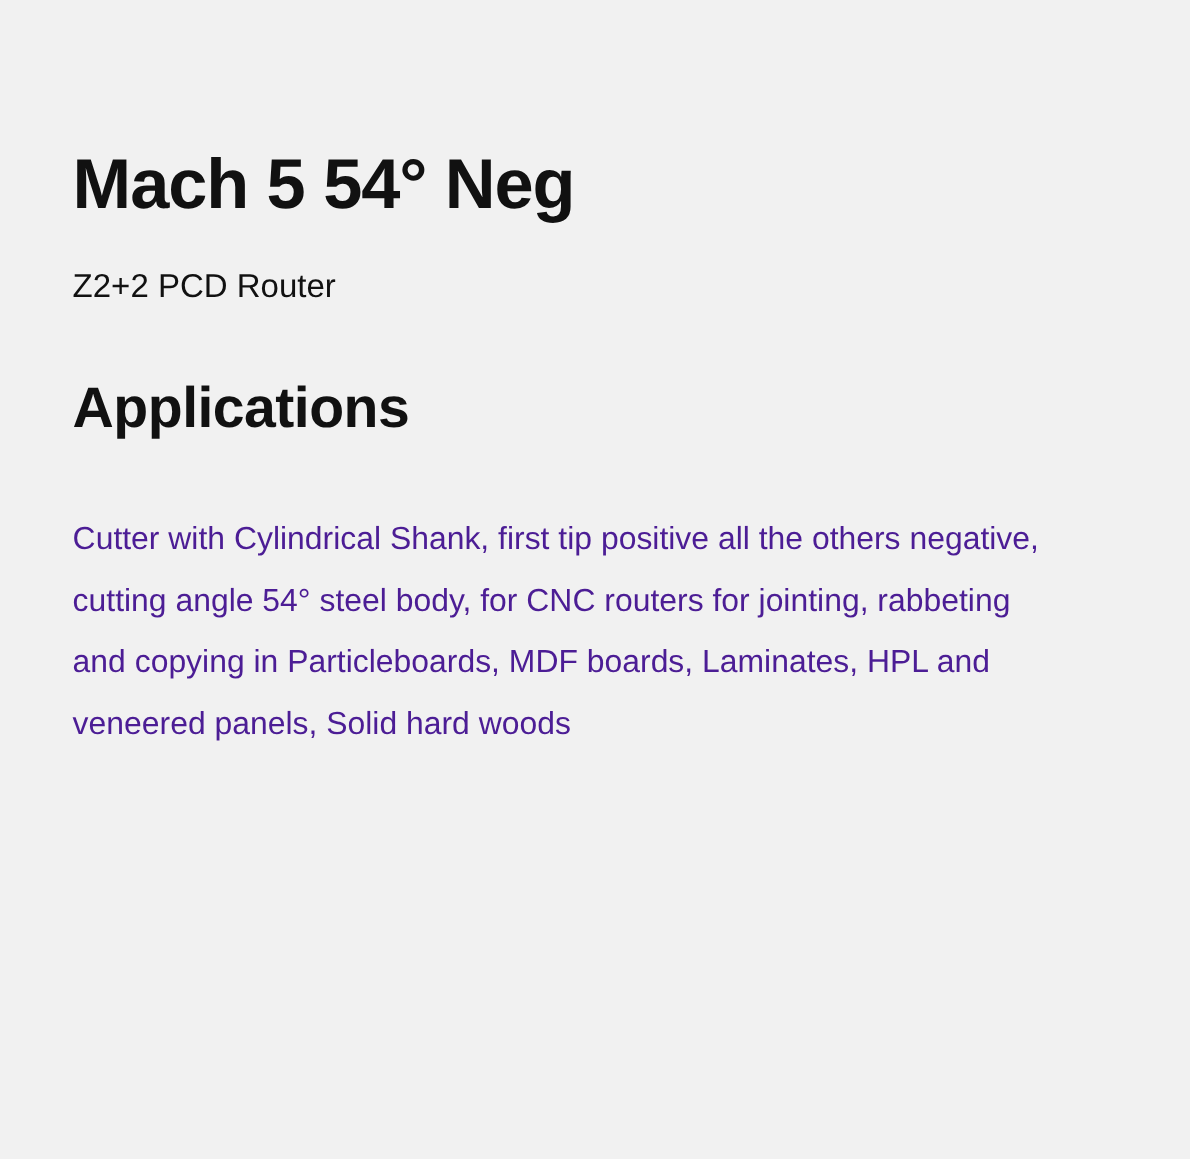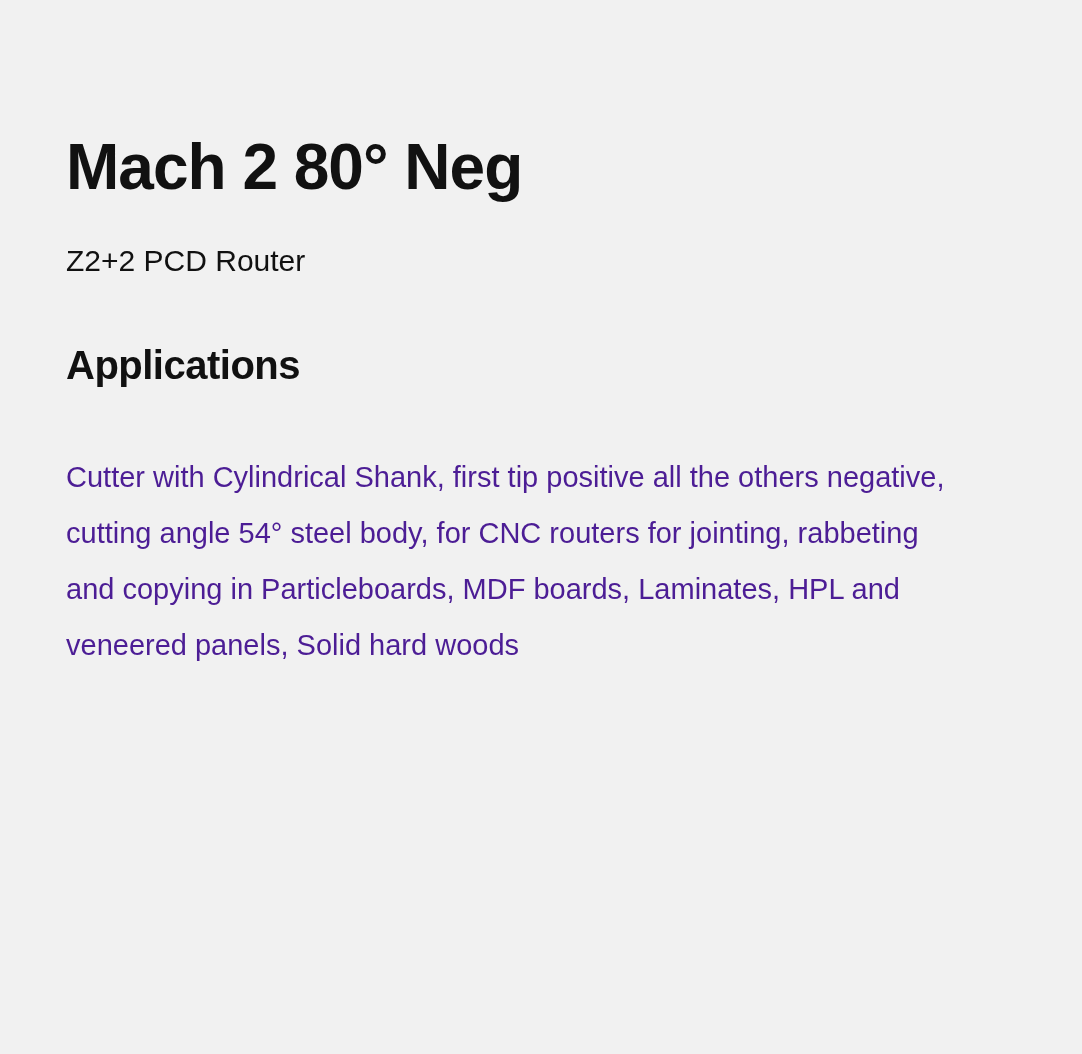--- a/index.html
+++ b/index.html
@@ -27,39 +27,39 @@
   }
   .page-subtitle {
     margin: 42px 0 0 0;
     font-size: 30px;
     line-height: 1.2;
     font-weight: 400;
     color: #111111;
   }
   .section-heading {
     margin: 64px 0 0 0;
-    font-size: 40px;
+    font-size: 52px;
     line-height: 1.1;
     font-weight: 700;
     letter-spacing: -0.5px;
     color: #111111;
   }
   .description {
     margin: 62px 0 0 0;
     font-size: 29px;
     line-height: 56px;
     font-weight: 400;
     max-width: 884px;
     color: #4c1d95;
   }
 </style>
 </head>
 <body>
 
 <main class="content">
-  <h1 class="page-title">Mach 2 80° Neg</h1>
+  <h1 class="page-title">Mach 5 54° Neg</h1>
 
   <p class="page-subtitle">Z2+2 PCD Router</p>
 
   <h2 class="section-heading">Applications</h2>
 
   <p class="description">Cutter with Cylindrical Shank, first tip positive all the others negative, cutting angle 54° steel body, for CNC routers for jointing, rabbeting and copying in Particleboards, MDF boards, Laminates, HPL and veneered panels, Solid hard woods</p>
 </main>
 
 </body></html>

